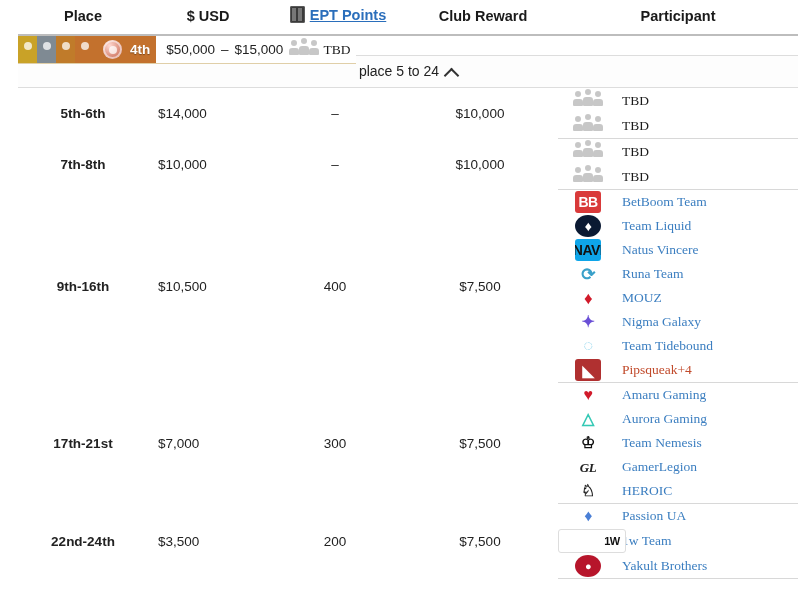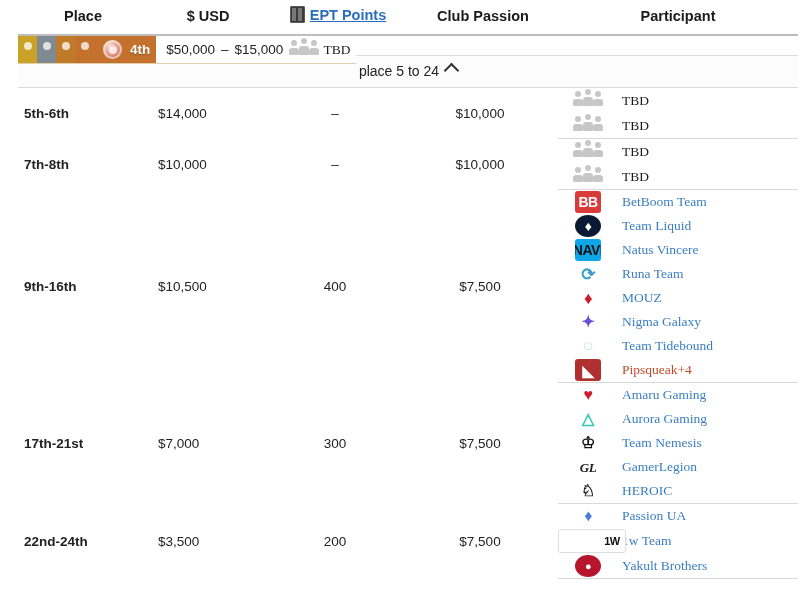--- a/index.html
+++ b/index.html
@@ -78,21 +78,21 @@
     width: 4px; height: 13px;
     background: #777;
   }
 
   tbody td {
     padding: 3px 6px;
     vertical-align: middle;
     border-bottom: 1px solid #e3e3e3;
   }
   td.place {
-    text-align: left;
+    text-align: center;
     font-weight: bold;
     font-size: 13.5px;
   }
   td.num { text-align: left; padding-left: 10px; font-size: 13.5px; }
   td.num.center { text-align: center; padding-left: 0; }
   td.iconcell { text-align: center; padding: 0; }
   td.part { text-align: left; padding-left: 4px; }
 
   
   tr.medal td { border-bottom: 1px solid #e0cfa8; }
@@ -139,21 +139,21 @@
     text-align: center;
     font-size: 14px;
     color: #222;
     padding: 7px 0 8px 0;
     background: #fdfdfd;
     border-bottom: 1px solid #dddddd;
     border-top: 1px solid #dddddd;
   }
   .collapse-inner {
     display: inline-flex;
-    align-items: flex-start;
+    align-items: flex-end;
     gap: 7px;
     cursor: pointer;
   }
   .chev-up {
     display: inline-block;
     width: 9px; height: 9px;
     border-left: 2px solid #333;
     border-top: 2px solid #333;
     transform: rotate(45deg);
     position: relative;
@@ -250,21 +250,21 @@
     <thead>
       <tr>
         <th>Place</th>
         <th>$ USD</th>
         <th>
           <span class="ept-head">
             <span class="ept-cube"></span>
             <span class="ept-link">EPT Points</span>
           </span>
         </th>
-        <th>Club Passion</th>
+        <th>Club Reward</th>
         <th colspan="2">Participant</th>
       </tr>
     </thead>
     <tbody>
 
       <tr class="medal r1">
         <td class="place">
           <span class="medal-wrap">
               <span class="medal m1"></span>
               <span>1st</span>

